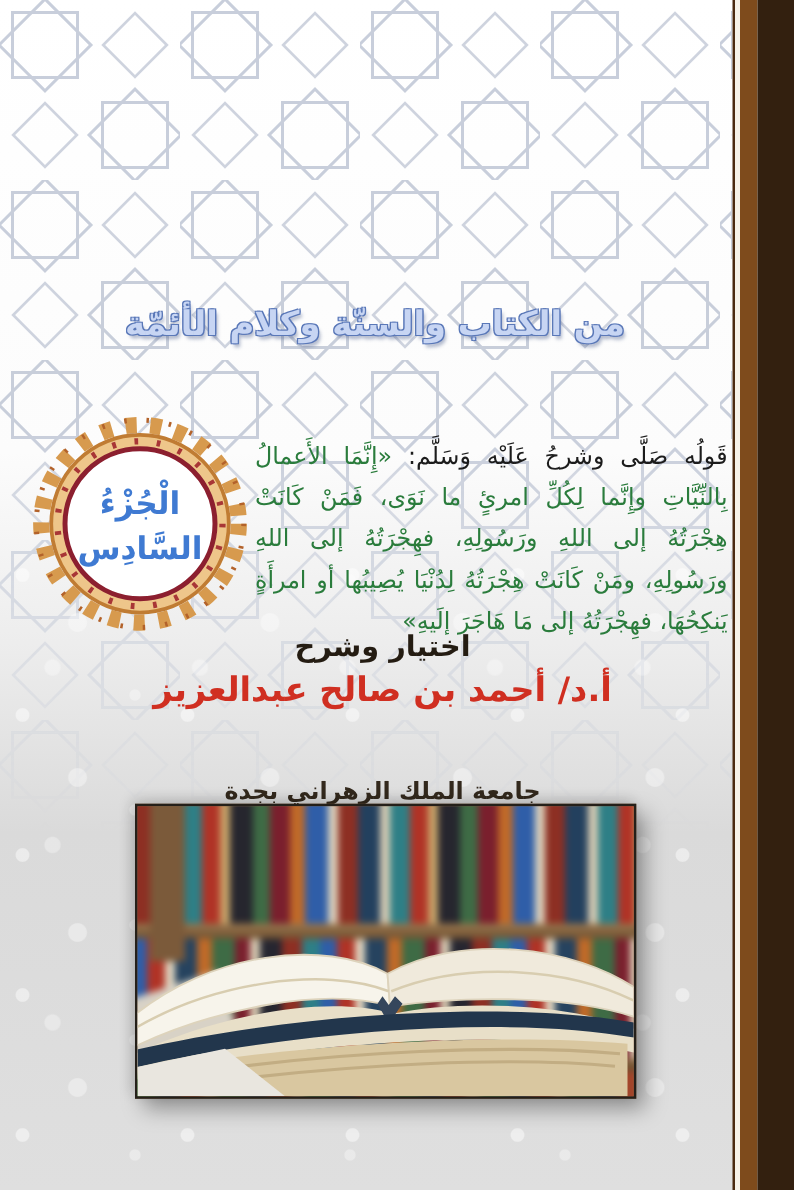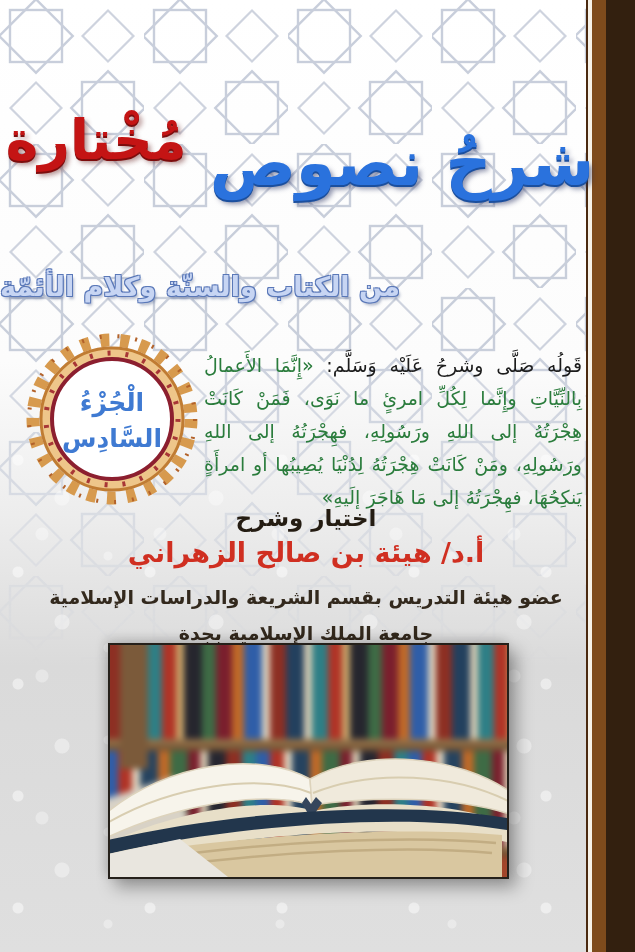--- a/index.html
+++ b/index.html
@@ -29,23 +29,23 @@
   .s4{flex:1;background:#33200f;}
 
   
   .title{position:absolute;top:126px;left:0;width:600px;text-align:center;direction:rtl;white-space:nowrap;}
   .title-blue{font-size:64px;font-weight:bold;color:#2a72dd;
       text-shadow:0 2px 0 #1b4f9e,3px 4px 5px rgba(35,45,95,.5);}
   .title-red{display:inline-block;font-size:55px;font-weight:bold;color:#c41414;
       transform:translateY(-26px);margin-right:18px;
       text-shadow:0 2px 0 #7d0d0d,3px 4px 5px rgba(90,15,15,.45);}
 
-  .subtitle{position:absolute;top:244px;left:0;width:600px;text-align:left;direction:rtl;
+  .subtitle{position:absolute;top:244px;left:0;width:600px;text-align:center;direction:rtl;
       font-size:27px;font-weight:bold;letter-spacing:.5px;color:#c7d5f3;
-      text-shadow:-1px -1px 0 #5a78b8,1px -1px 0 #5a78b8,-1px 1px 0 #5a78b8,1px 1px 0 #5a78b8,2px 3px 3px rgba(60,80,130,.4);margin-top:27px;}
+      text-shadow:-1px -1px 0 #5a78b8,1px -1px 0 #5a78b8,-1px 1px 0 #5a78b8,1px 1px 0 #5a78b8,2px 3px 3px rgba(60,80,130,.4);}
 
   
   .hadith{position:absolute;top:330px;left:204px;width:378px;direction:rtl;
       text-align:justify;text-align-last:right;font-size:19px;line-height:33px;}
   .hadith .prefix{color:#1c1c1c;}
   .hadith .body{color:#2a7c3c;}
 
   
   .badge{position:absolute;left:26px;top:333px;width:172px;height:172px;}
 
@@ -100,44 +100,39 @@
 
   <div class="speckles"></div>
 
   <div class="stripes">
     <div class="s1"></div>
     <div class="s2"></div>
     <div class="s3"></div>
     <div class="s4"></div>
   </div>
 
-  <div class="title">
-    <span class="title-blue">شرحُ نصوص</span>
-    <span class="title-red">مُخْتارة</span>
-  </div>
 
   <div class="subtitle">من الكتاب والسنّة وكلام الأئمّة</div>
 
   <p class="hadith"><span class="prefix">قَولُه صَلَّى وشرحُ عَلَيْه وَسَلَّم: </span><span class="body">«إِنَّمَا الأَعمالُ بِالنِّيَّاتِ وإِنَّما لِكُلِّ امرئٍ ما نَوَى، فَمَنْ كَانَتْ هِجْرَتُهُ إلى اللهِ ورَسُولِهِ، فهِجْرَتُهُ إلى اللهِ ورَسُولِهِ، ومَنْ كَانَتْ هِجْرَتُهُ لِدُنْيَا يُصِيبُها أو امرأَةٍ يَنكِحُهَا، فهِجْرَتُهُ إلى مَا هَاجَرَ إلَيهِ»</span></p>
 
   <svg class="badge" viewBox="0 0 172 172" xmlns="http://www.w3.org/2000/svg">
     <circle cx="86" cy="86" r="71" fill="#eec68a"></circle>
     <circle cx="86" cy="86" r="79" fill="none" stroke="#d79a4e" stroke-width="13" stroke-dasharray="9 11"></circle>
     <circle cx="86" cy="86" r="83" fill="none" stroke="#b3622a" stroke-width="4" stroke-dasharray="2 16"></circle>
     <circle cx="86" cy="86" r="71" fill="none" stroke="#c07c33" stroke-width="3"></circle>
     <circle cx="86" cy="86" r="66" fill="none" stroke="#a83636" stroke-width="5" stroke-dasharray="3 15"></circle>
     <circle cx="86" cy="86" r="60" fill="#ffffff" stroke="#8c1f2f" stroke-width="4"></circle>
     <text x="86" y="78" text-anchor="middle" font-size="25" font-weight="bold" fill="#3f7ad2">الْجُزْءُ</text>
     <text x="86" y="114" text-anchor="middle" font-size="25" font-weight="bold" fill="#3f7ad2">السَّادِس</text>
   </svg>
 
   <div class="centerline byline">اختيار وشرح</div>
-  <div class="centerline author">أ.د/ هيئة بن صالح الزهراني</div>
-  <div class="centerline affil">عضو هيئة التدريس بقسم الشريعة والدراسات الإسلامية</div>
-  <div class="centerline univ">جامعة الملك الإسلامية بجدة</div>
+  <div class="centerline author">أ.د/ أحمد بن صالح عبدالعزيز</div>
+  <div class="centerline univ">جامعة الملك الزهراني بجدة</div>
 
   <div class="photo">
     <div class="blurwrap">
       <div class="row1"></div>
       <div class="bar1"></div>
       <div class="row2"></div>
       <div class="bar2"></div>
       <div class="row3"></div>
       <div class="post"></div>
       <div class="shelfedge"></div>

